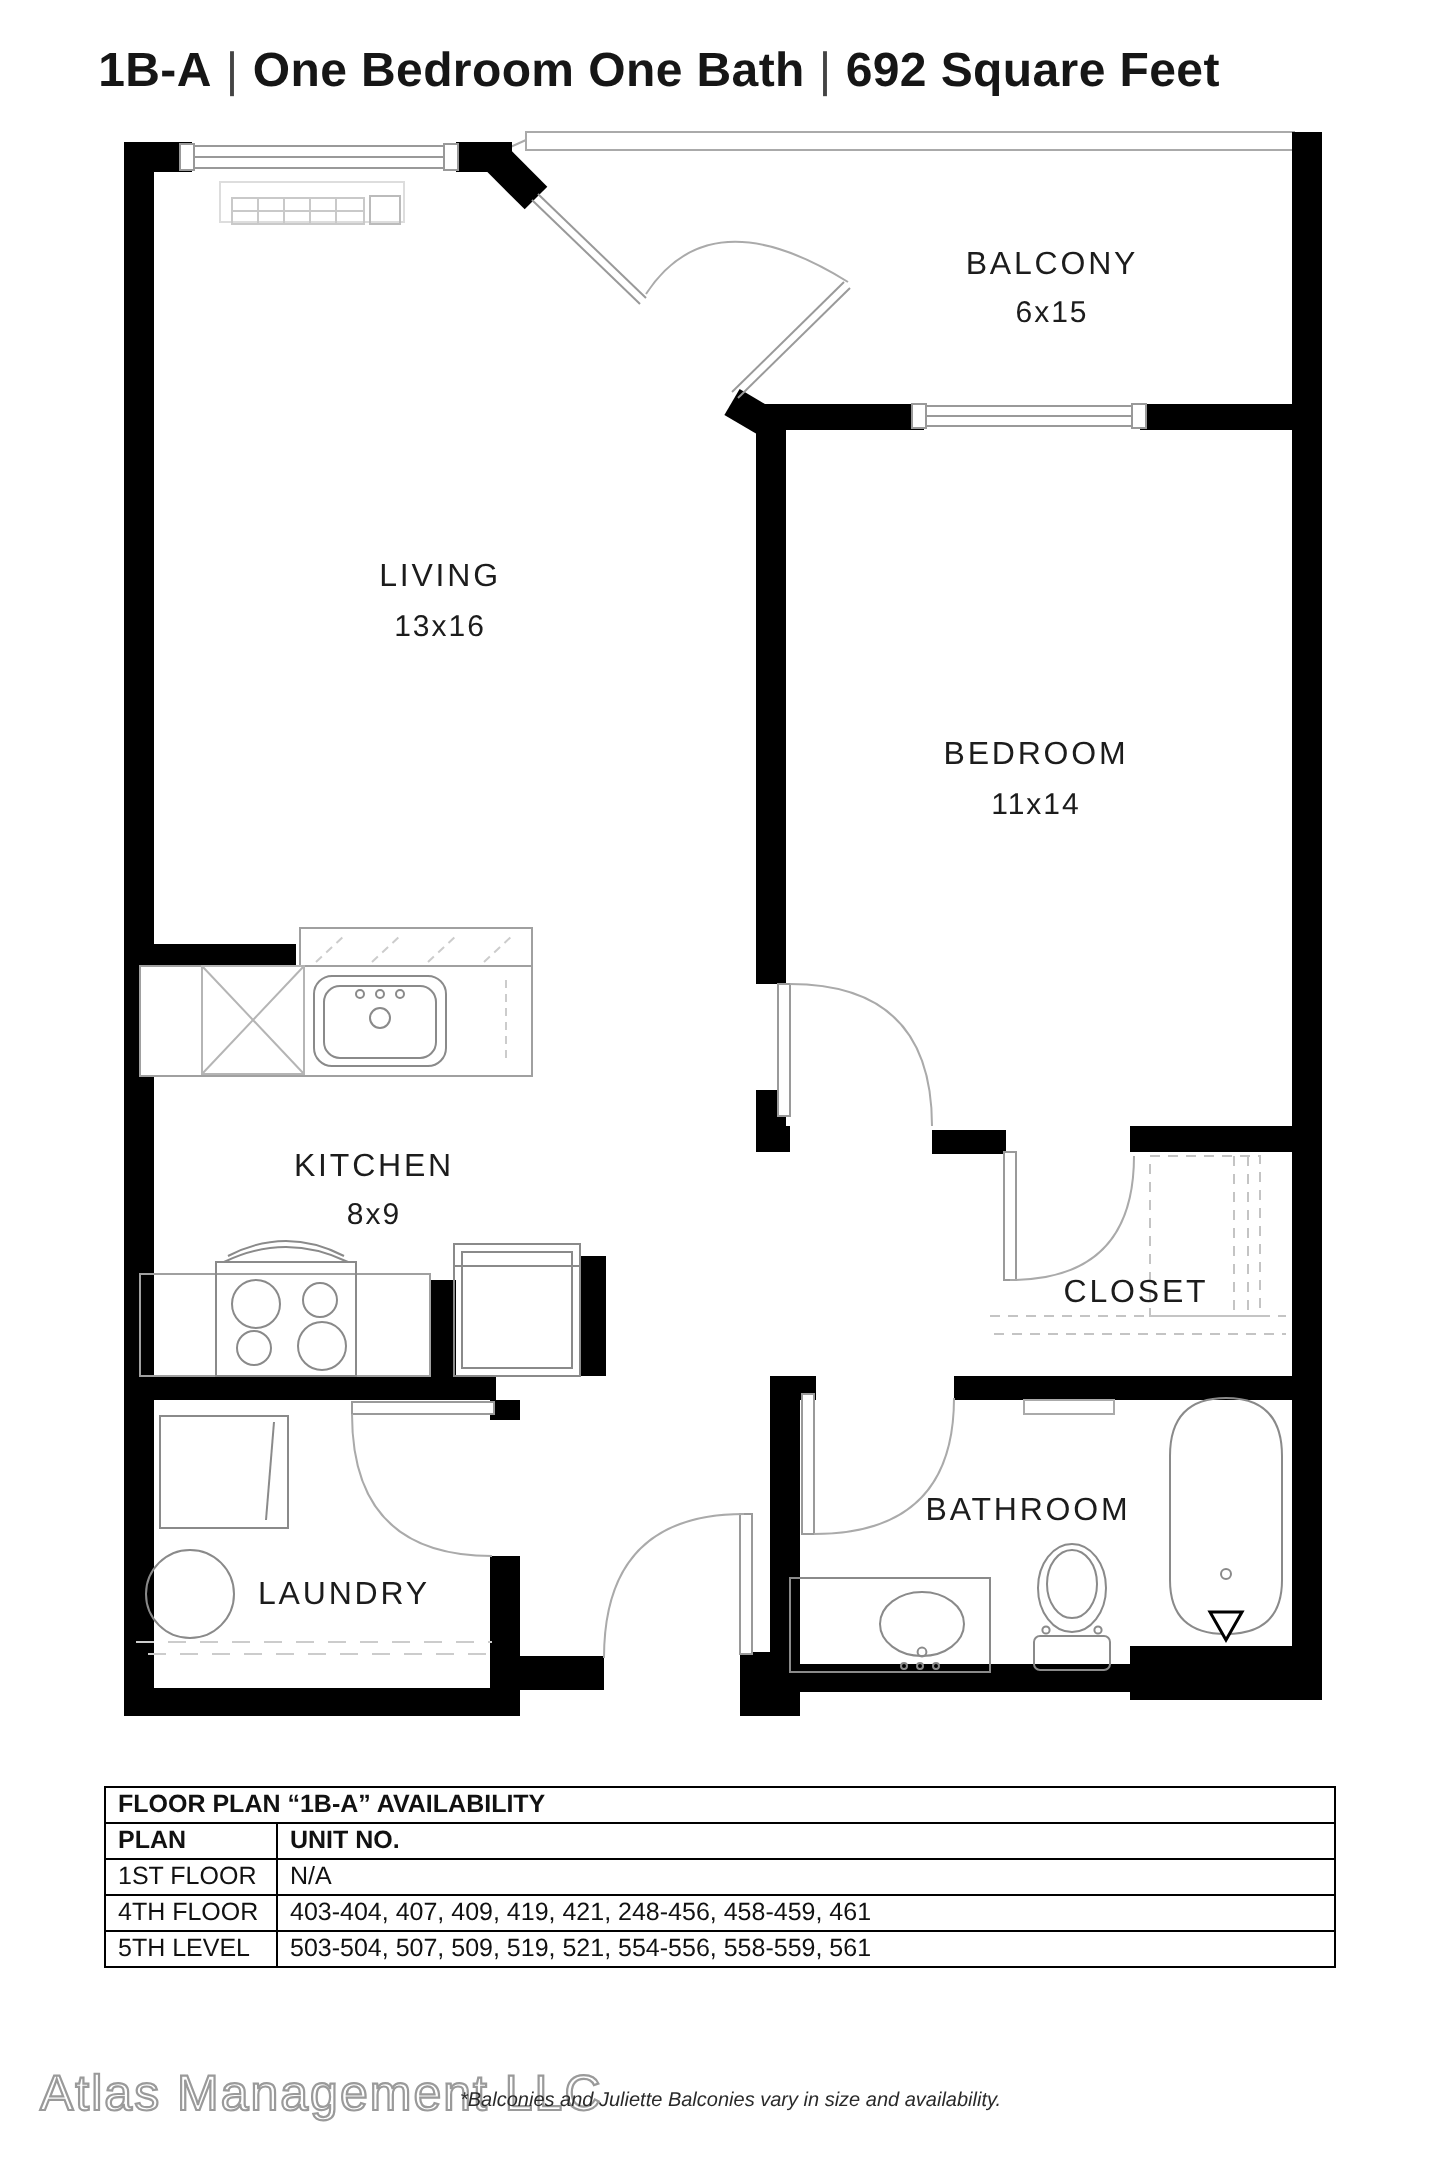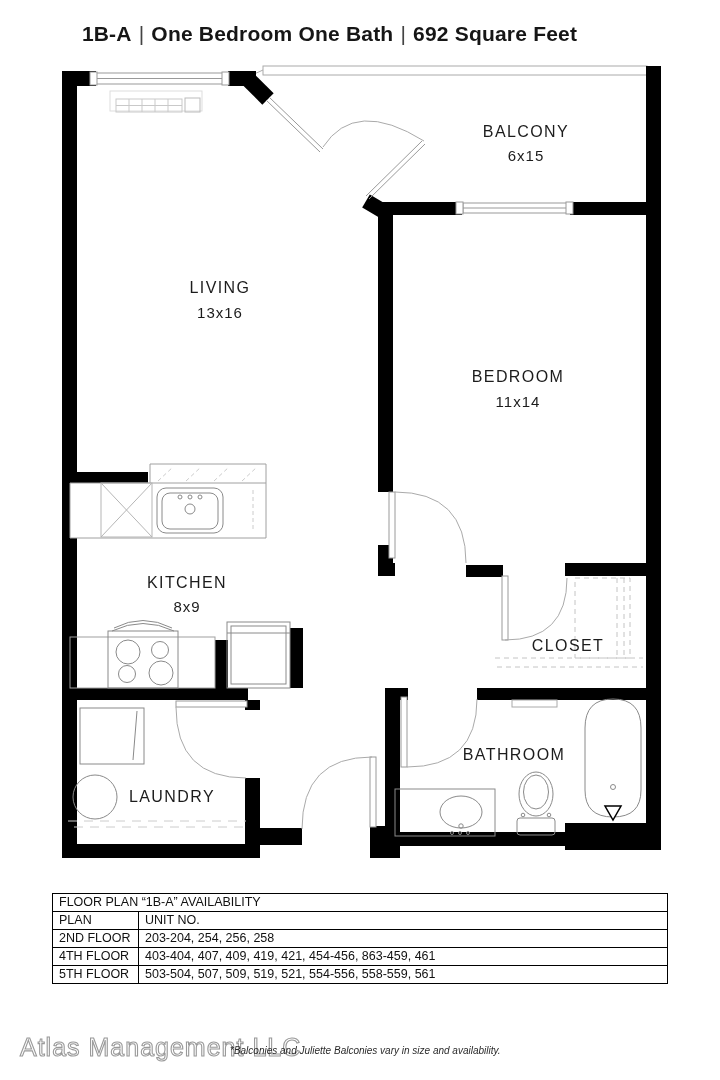--- a/index.html
+++ b/index.html
@@ -1,37 +1,37 @@
 <!DOCTYPE html>
 <html><head>
 <meta charset="utf-8">
 <style>
   html,body{margin:0;padding:0;background:#ffffff;}
   body{width:720px;height:1080px;position:relative;overflow:hidden;
        font-family:"Liberation Sans",sans-serif;color:#111;}
 
   
   .title-bar{position:absolute;top:22px;left:0;width:659px;text-align:center;
-             font-size:21px;font-weight:bold;letter-spacing:.2px;color:#161616;}
+             font-size:24px;font-weight:bold;letter-spacing:.2px;color:#161616;}
   .title-bar .sep{font-weight:400;color:#444;padding:0 7px;}
 
   
   svg.plan{position:absolute;top:0;left:0;}
   .room-name,.room-dims{font-family:"Liberation Sans",sans-serif;fill:#1c1c1c;
                         text-anchor:middle;}
   .room-name{font-size:16px;letter-spacing:1.4px;}
   .room-dims{font-size:15px;letter-spacing:1px;}
 
   
   table.availability{position:absolute;left:52px;top:893px;width:616px;
        border-collapse:collapse;table-layout:fixed;background:#fff;}
   table.availability th,table.availability td{
        border:1.4px solid #000;font-size:12.5px;padding:1px 6px;line-height:15px;
        text-align:left;white-space:nowrap;overflow:hidden;}
-  table.availability th{font-weight:normal;}
+  table.availability th{font-weight:bold;}
   col.level-col{width:86px;}
 
   
   .watermark{position:absolute;left:20px;top:1033px;font-size:25px;letter-spacing:1px;
        color:#ffffff;-webkit-text-stroke:1.1px #9a9a9a;white-space:nowrap;z-index:1;}
   .balcony-note{position:absolute;left:230px;top:1045px;font-style:italic;
        font-size:10px;color:#2a2a2a;z-index:2;white-space:nowrap;}
 </style>
 </head>
 <body>
@@ -253,34 +253,34 @@
     <tr>
       <th colspan="2">FLOOR PLAN “1B-A” AVAILABILITY</th>
     </tr>
     <tr>
       <th>PLAN</th>
       <th>UNIT NO.</th>
     </tr>
   </thead>
   <tbody>
 
-
       <tr>
-        <td>2ND FLOOR</td>
-        <td>203-204, 254, 256, 258</td>
+        <td>1ST FLOOR</td>
+        <td>N/A</td>
       </tr>
+
 
 
       <tr>
         <td>4TH FLOOR</td>
-        <td>403-404, 407, 409, 419, 421, 454-456, 863-459, 461</td>
+        <td>403-404, 407, 409, 419, 421, 248-456, 458-459, 461</td>
       </tr>
 
       <tr>
-        <td>5TH FLOOR</td>
+        <td>5TH LEVEL</td>
         <td>503-504, 507, 509, 519, 521, 554-556, 558-559, 561</td>
       </tr>
 
     </tbody>
 </table>
 
 <div class="watermark">Atlas Management LLC</div>
 <div class="balcony-note">*Balconies and Juliette Balconies vary in size and availability.</div>
 
 </body></html>

